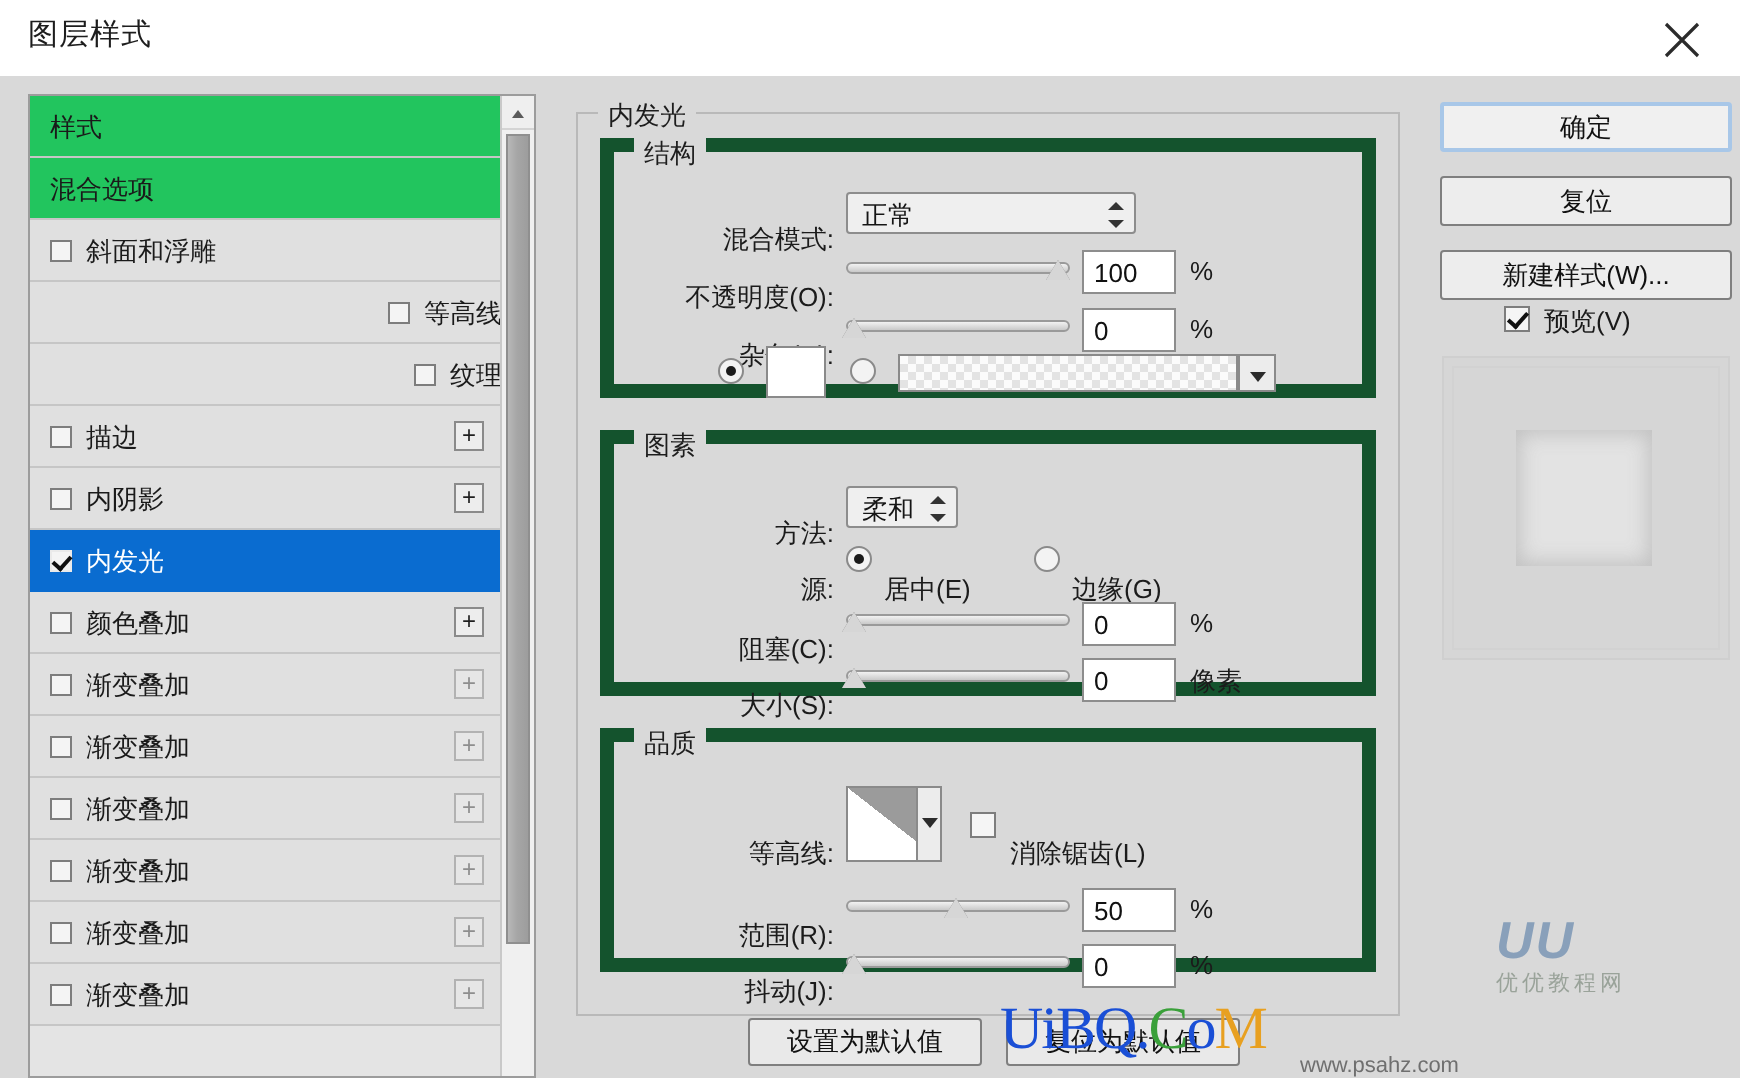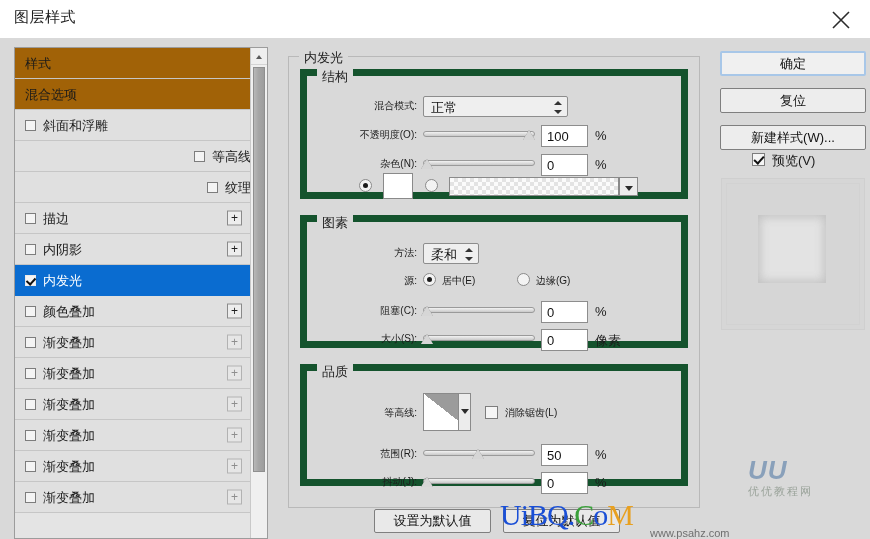--- a/index.html
+++ b/index.html
@@ -18,21 +18,21 @@
   .close-btn{position:absolute;right:0;top:0;width:56px;height:38px;background:transparent;border:0;cursor:pointer;}
   .close-btn svg{position:absolute;left:18px;top:11px;}
 
   
   .styles-panel{position:absolute;left:14px;top:47px;width:254px;height:492px;
     background:#e4e4e4;border:1px solid #9c9c9c;box-sizing:border-box;overflow:hidden;}
   .styles-list{position:absolute;left:0;top:0;width:236px;}
   .style-row{position:relative;height:31px;box-sizing:border-box;
     border-bottom:1px solid #c6c6c6;background:#e0e0e0;display:flex;align-items:center;
     padding-left:10px;cursor:pointer;}
-  .style-row.plain{background:#a16207;}
+  .style-row.plain{background:#22c55e;}
   .style-row.selected{background:#0a6cd0;color:#ffffff;border-bottom-color:#0a6cd0;}
   .style-row .lbl{font-size:13px;line-height:1;}
   .style-row.indent{padding-left:28px;justify-content:flex-end;}
   .cb{width:11px;height:11px;box-sizing:border-box;border:1px solid #7d7d7d;background:#f4f4f4;
       margin-right:7px;flex:0 0 auto;position:relative;}
   .style-row.selected .cb{background:#f4f4f4;border-color:#eaeaea;}
   .cb.checked:after{content:"";position:absolute;left:2px;top:0px;width:4px;height:7px;
       border:solid #111;border-width:0 2px 2px 0;transform:rotate(42deg);}
   .plus-btn{position:absolute;right:9px;top:50%;transform:translateY(-50%);
       width:15px;height:15px;box-sizing:border-box;border:1px solid #8a8a8a;background:#ededed;
@@ -50,21 +50,21 @@
   .center{position:absolute;left:288px;top:47px;width:412px;height:492px;}
 
   .grp{position:absolute;box-sizing:border-box;border:1px solid #b9b9b9;}
   .grp-title{position:absolute;top:-8px;left:10px;background:#d9d9d9;padding:0 5px;font-size:13px;color:#1d1d1d;}
 
   .outer-grp{left:0;top:9px;width:412px;height:452px;border-top:1px solid #b9b9b9;}
   .sec{position:absolute;left:12px;width:388px;box-sizing:border-box;border:7px solid #14532d;}
   .sec-structure{top:22px;height:130px;}
   .sec-elements{top:168px;height:133px;}
   .sec-quality{top:317px;height:122px;}
-  .lab{position:absolute;text-align:right;font-size:10px;color:#1b1b1b;white-space:nowrap;}
+  .lab{position:absolute;text-align:right;font-size:13px;color:#1b1b1b;white-space:nowrap;margin-top:12px;}
 
   
   .sel{position:absolute;box-sizing:border-box;height:21px;background:#efefef;
       border:1px solid #8d8d8d;border-radius:2px;font-size:13px;padding:2px 20px 0 7px;
       color:#151515;cursor:pointer;line-height:17px;}
   .sel .arrows{position:absolute;right:5px;top:4px;width:8px;height:13px;}
   .sel .arrows:before,.sel .arrows:after{content:"";position:absolute;left:0;
       border-left:4px solid transparent;border-right:4px solid transparent;}
   .sel .arrows:before{top:0;border-bottom:4px solid #333;}
   .sel .arrows:after{bottom:0;border-top:4px solid #333;}

